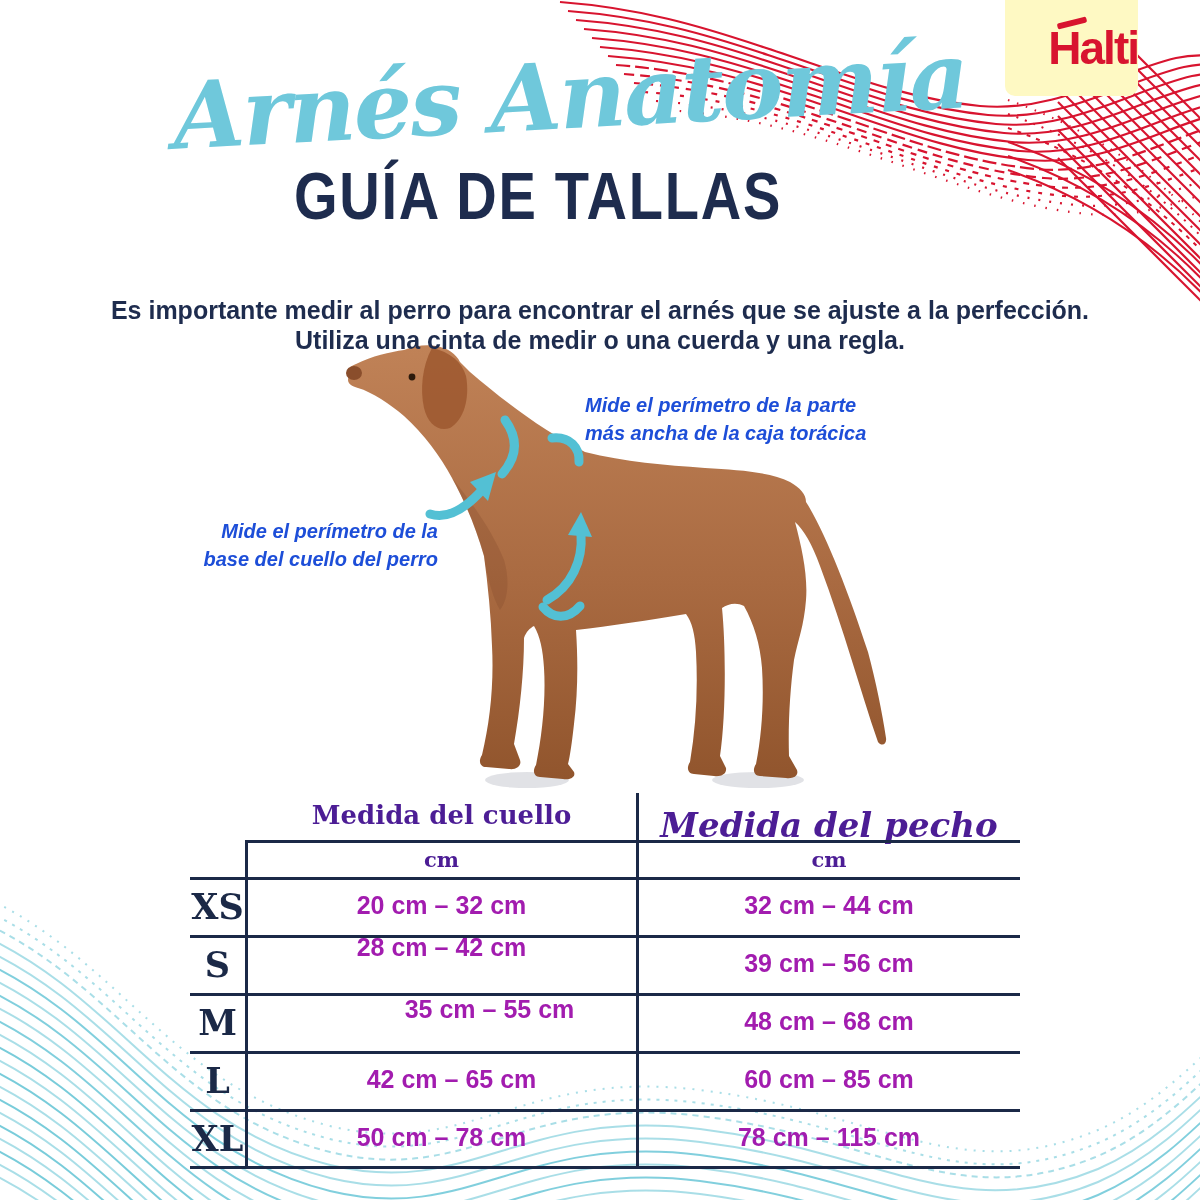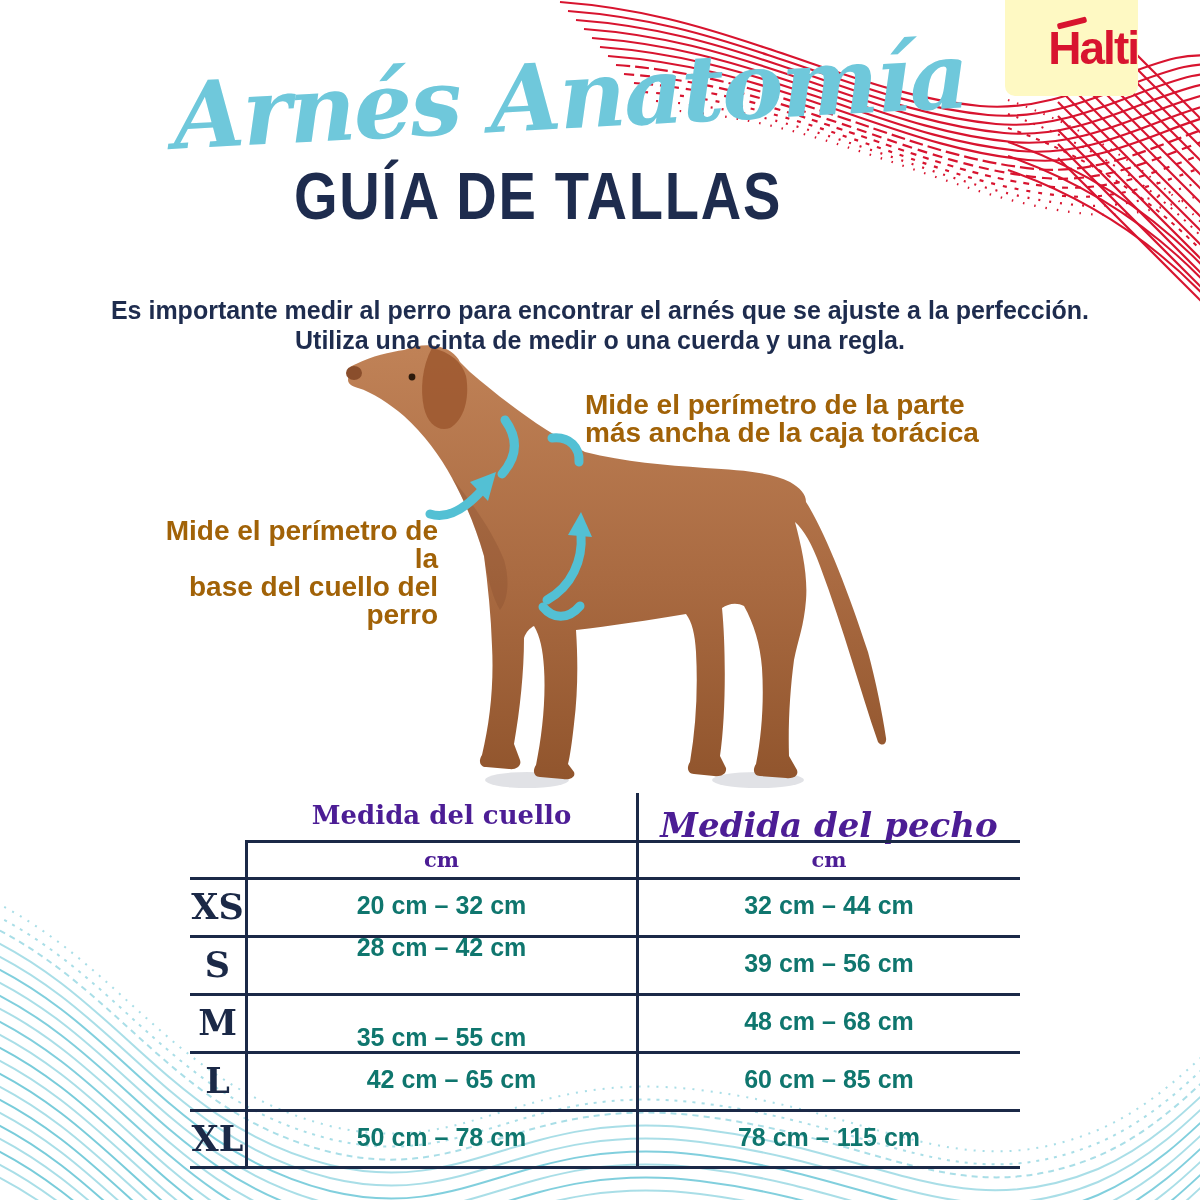--- a/index.html
+++ b/index.html
@@ -16,28 +16,28 @@
             transform:rotate(-14deg);border-radius:2px;}
   
   #script-title{left:570px;top:42px;transform:translateX(-50%) rotate(-3deg);z-index:2;white-space:nowrap;
       font-family:"DejaVu Serif",serif;font-style:italic;font-weight:bold;font-size:92px;
       color:#6fc8db;letter-spacing:-2px;}
   #main-title{left:538px;top:158px;transform:translateX(-50%) scaleX(0.85);z-index:2;white-space:nowrap;
       font-weight:bold;font-size:66px;letter-spacing:2px;color:#1e2c4e;}
   #intro{left:0;top:266px;width:1200px;text-align:center;z-index:2;
       font-size:25px;font-weight:bold;line-height:30px;color:#1e2c4e;margin-top:29px;}
   
-  .note{z-index:2;font-size:28px;font-weight:bold;line-height:28px;color:#a16207;}
+  .note{z-index:2;font-size:20px;font-weight:bold;line-height:28px;color:#1d4ed8;font-style:italic;}
   #chest-note{left:585px;top:391px;text-align:left;}
   #neck-note{left:150px;top:517px;width:288px;text-align:right;}
   
   #size-table{left:190px;top:795px;width:830px;height:374px;z-index:2;}
   .tline{position:absolute;background:#1b2947;}
   .th{position:absolute;font-family:"DejaVu Serif",serif;font-weight:bold;text-align:center;color:#4c1d95;}
-  .cell{position:absolute;text-align:center;font-size:25px;font-weight:bold;color:#0f766e;}
+  .cell{position:absolute;text-align:center;font-size:25px;font-weight:bold;color:#a21caf;}
   .size-lab{position:absolute;left:0;width:55px;text-align:center;color:#1b2947;
             font-family:"DejaVu Serif",serif;font-weight:bold;font-size:35px;}
   .col-neck{left:55px;width:393px;}
   .col-chest{left:448px;width:382px;}
 </style>
 </head>
 <body>
 
 <svg id="deco" width="1200" height="1200" viewBox="0 0 1200 1200">
   <defs>
@@ -208,21 +208,21 @@
 
   <div class="size-lab" style="top:91px;">XS</div>
   <div class="cell col-neck" style="top:96px;">20 cm – 32 cm</div>
   <div class="cell col-chest" style="top:96px;">32 cm – 44 cm</div>
 
   <div class="size-lab" style="top:149px;">S</div>
   <div class="cell col-neck" style="top:138px;">28 cm – 42 cm</div>
   <div class="cell col-chest" style="top:154px;">39 cm – 56 cm</div>
 
   <div class="size-lab" style="top:207px;">M</div>
-  <div class="cell col-neck" style="top:228px;">35 cm – 55 cm</div>
+  <div class="cell col-neck" style="top:200px;padding-left:48px;">35 cm – 55 cm</div>
   <div class="cell col-chest" style="top:212px;">48 cm – 68 cm</div>
 
   <div class="size-lab" style="top:265px;">L</div>
   <div class="cell col-neck" style="top:270px;margin-left:10px;">42 cm – 65 cm</div>
   <div class="cell col-chest" style="top:270px;">60 cm – 85 cm</div>
 
   <div class="size-lab" style="top:323px;">XL</div>
   <div class="cell col-neck" style="top:328px;">50 cm – 78 cm</div>
   <div class="cell col-chest" style="top:328px;">78 cm – 115 cm</div>
 </div>

